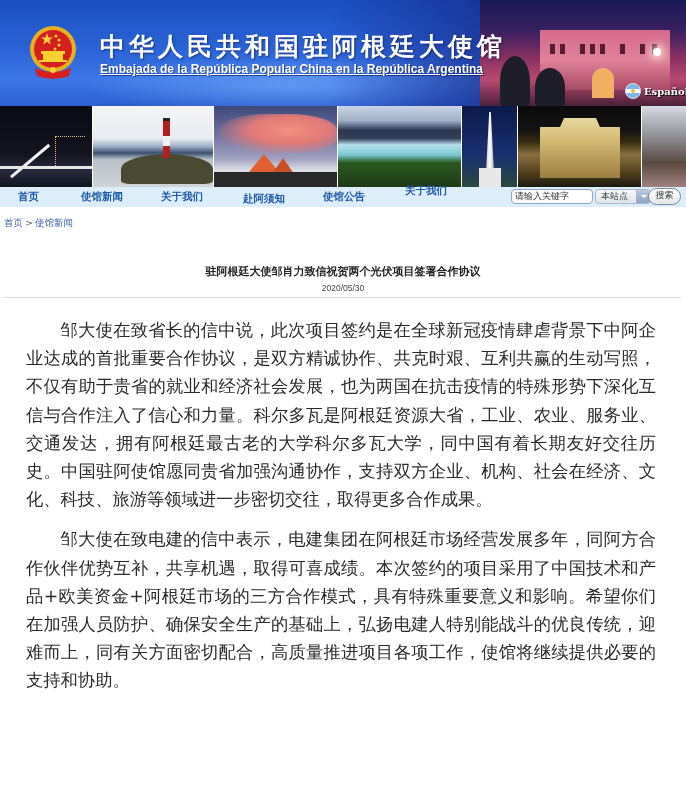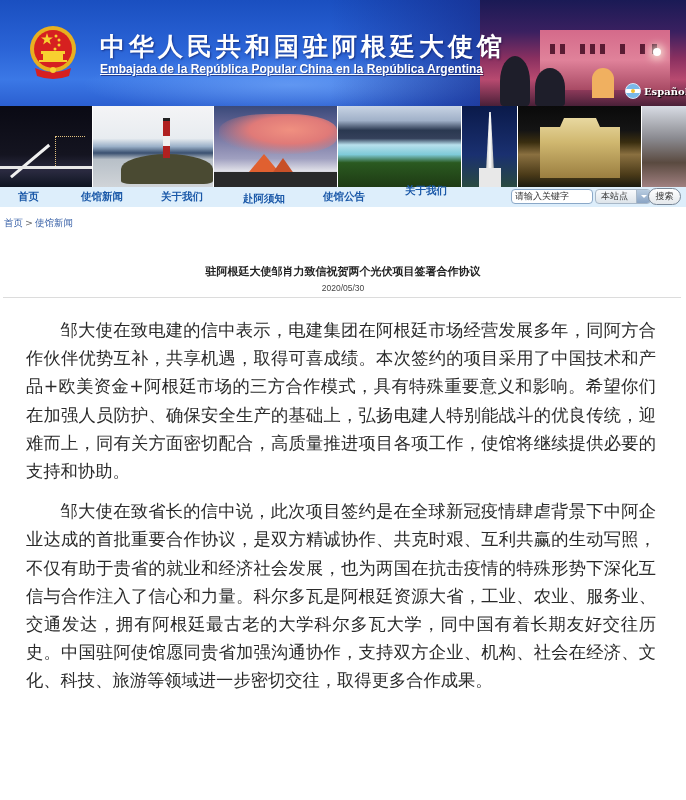--- a/index.html
+++ b/index.html
@@ -126,21 +126,21 @@
   }
   .scope-select .arrow::after {
     content: ""; position: absolute; left: 4px; top: 5px; width: 0; height: 0;
     border-left: 3px solid transparent; border-right: 3px solid transparent; border-top: 3px solid #fff;
   }
   .search-btn {
     position: absolute; left: 648px; top: 188px; width: 33px; height: 17px;
     border: 1px solid #7a8898; border-radius: 9px;
     background: linear-gradient(180deg, #ffffff 0%, #e4e8ec 100%);
     font-size: 9px; color: #333; text-align: center; line-height: 15px; cursor: pointer;
-    font-family: Liberation Sans, sans-serif;
+    font-family: Liberation Mono, monospace;
   }
 
   
   .breadcrumb {
     position: absolute; left: 4px; top: 217px; font-size: 9.5px; color: #3a62a8;
     font-family: "DejaVu Sans", sans-serif; display: flex; gap: 2px;
   }
   .breadcrumb a { color: #3a62a8; text-decoration: none; cursor: pointer; }
   .breadcrumb .sep { color: #666; }
 
@@ -258,15 +258,15 @@
   <a>首页</a>
   <span class="sep">&gt;</span>
   <a>使馆新闻</a>
 </div>
 
 <div class="article-title">驻阿根廷大使邹肖力致信祝贺两个光伏项目签署合作协议</div>
 <div class="article-date">2020/05/30</div>
 <div class="article-divider"></div>
 
 <div class="article-body">
+  <p>邹大使在致省长的信中说，此次项目签约是在全球新冠疫情肆虐背景下中阿企业达成的首批重要合作协议，是双方精诚协作、共克时艰、互利共赢的生动写照，不仅有助于贵省的就业和经济社会发展，也为两国在抗击疫情的特殊形势下深化互信与合作注入了信心和力量。科尔多瓦是阿根廷资源大省，工业、农业、服务业、交通发达，拥有阿根廷最古老的大学科尔多瓦大学，同中国有着长期友好交往历史。中国驻阿使馆愿同贵省加强沟通协作，支持双方企业、机构、社会在经济、文化、科技、旅游等领域进一步密切交往，取得更多合作成果。</p>
   <p>邹大使在致电建的信中表示，电建集团在阿根廷市场经营发展多年，同阿方合作伙伴优势互补，共享机遇，取得可喜成绩。本次签约的项目采用了中国技术和产品+欧美资金+阿根廷市场的三方合作模式，具有特殊重要意义和影响。希望你们在加强人员防护、确保安全生产的基础上，弘扬电建人特别能战斗的优良传统，迎难而上，同有关方面密切配合，高质量推进项目各项工作，使馆将继续提供必要的支持和协助。</p>
-  <p>邹大使在致省长的信中说，此次项目签约是在全球新冠疫情肆虐背景下中阿企业达成的首批重要合作协议，是双方精诚协作、共克时艰、互利共赢的生动写照，不仅有助于贵省的就业和经济社会发展，也为两国在抗击疫情的特殊形势下深化互信与合作注入了信心和力量。科尔多瓦是阿根廷资源大省，工业、农业、服务业、交通发达，拥有阿根廷最古老的大学科尔多瓦大学，同中国有着长期友好交往历史。中国驻阿使馆愿同贵省加强沟通协作，支持双方企业、机构、社会在经济、文化、科技、旅游等领域进一步密切交往，取得更多合作成果。</p>
 </div>
 
 </body></html>

